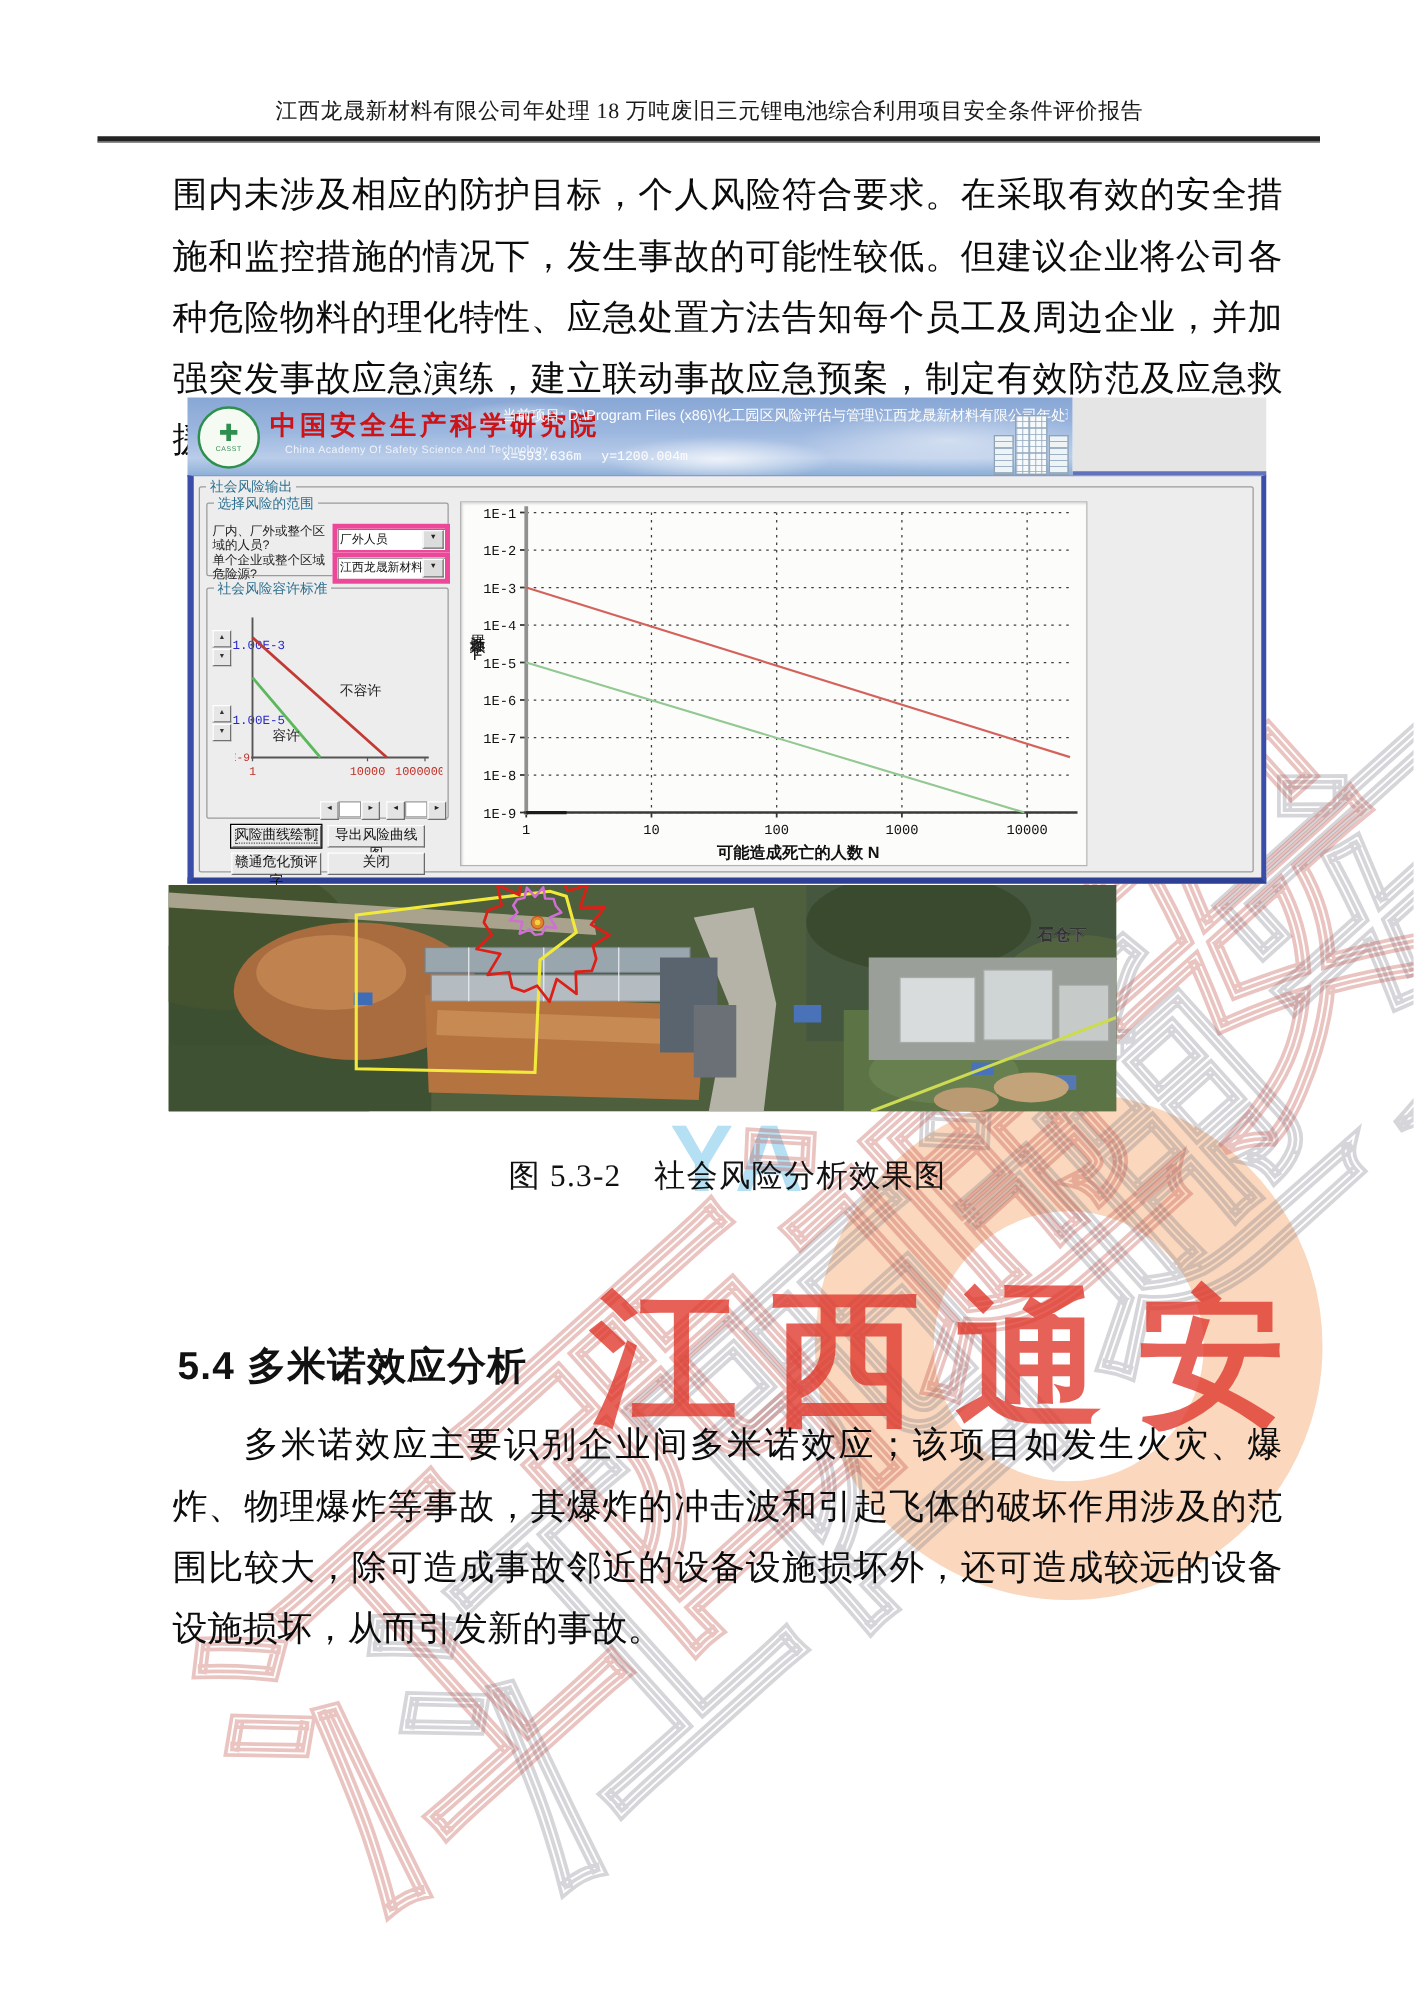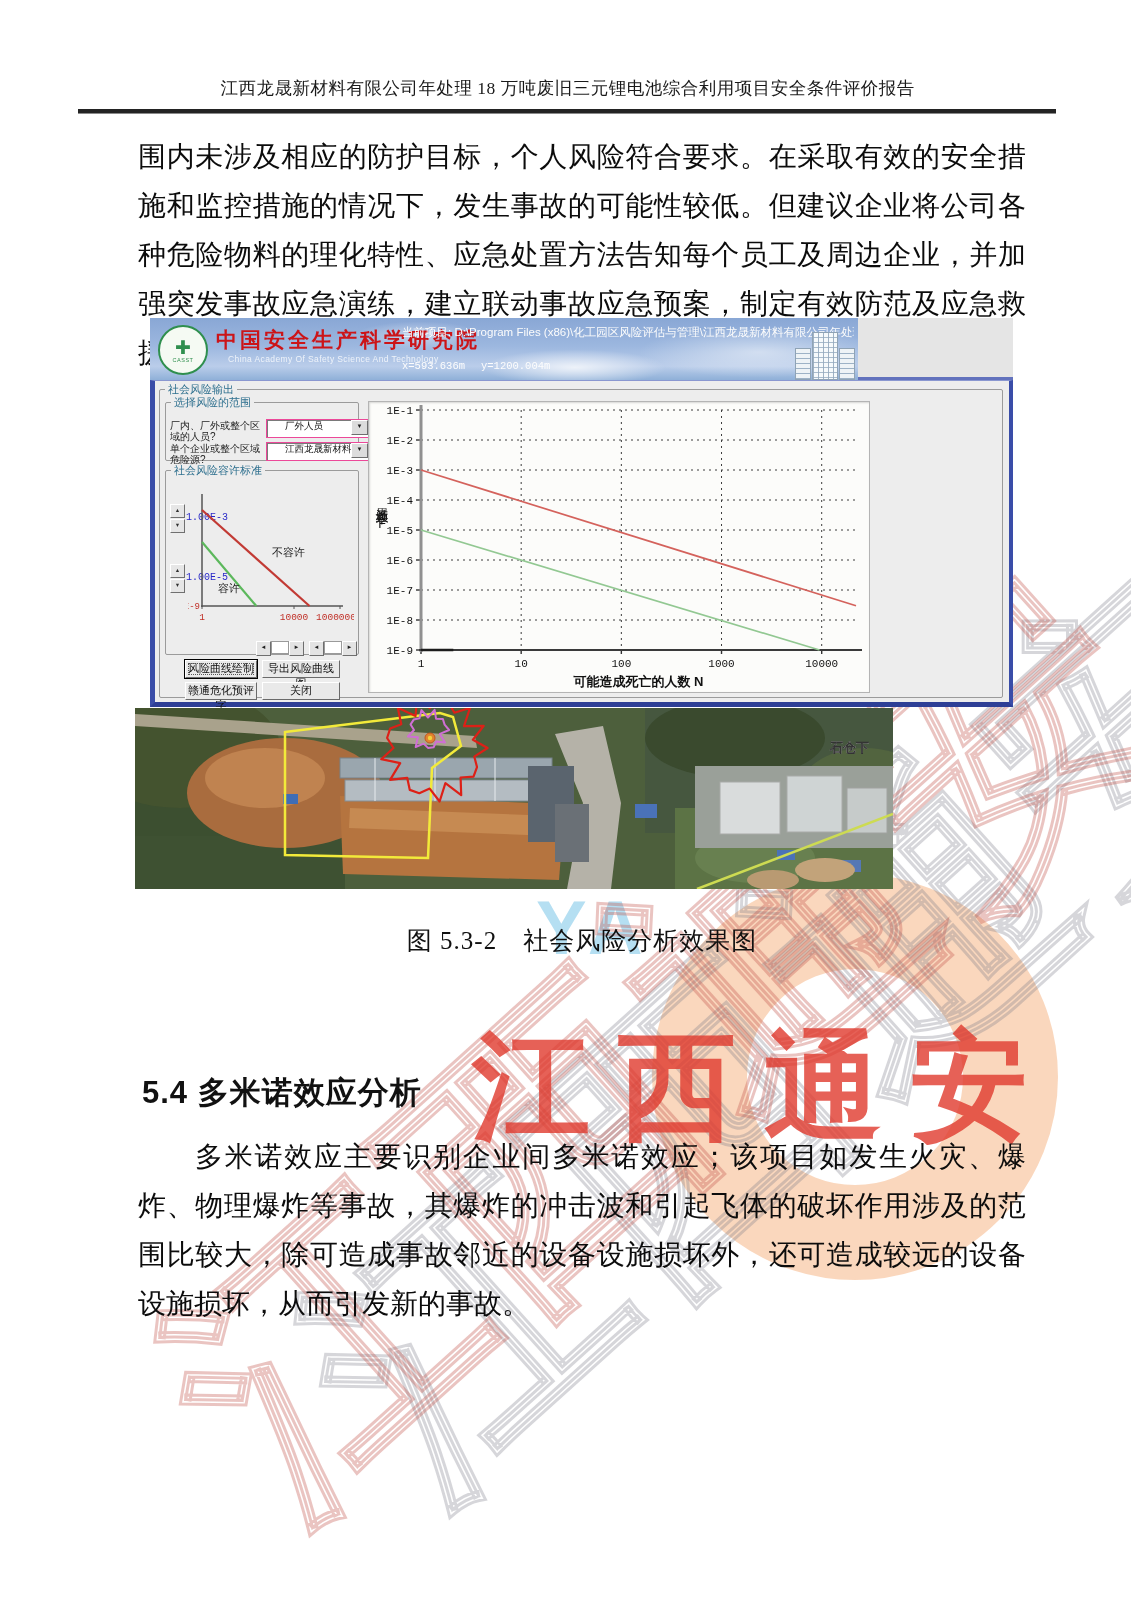--- a/index.html
+++ b/index.html
@@ -62,22 +62,22 @@
                        repeating-linear-gradient(180deg,#f6fafc 0 4px,#a9bccd 4px 5px);}
   .appbody{position:absolute;left:0;top:62px;right:0;bottom:0;background:#ededed;
            border-left:5px solid #3a4da8;border-right:4px solid #3a4da8;border-bottom:5px solid #2e3f96;
            border-top:1px solid #8a97d0;}
   fieldset{margin:0;padding:0;border:1px solid #9b9b9b;border-radius:2px;position:absolute;background:transparent;}
   legend{font-size:11px;color:#2d6f8e;padding:0 3px;margin-left:5px;}
   .fs-outer{left:4px;top:1px;width:842px;height:314px;}
   .fs-scope{left:10px;top:14px;width:192px;height:64px;}
   .fs-crit{left:10px;top:82px;width:192px;height:190px;}
   .ctl-label{position:absolute;font-size:10px;line-height:11px;color:#222;width:98px;}
-  .combo{position:absolute;width:86px;height:17px;background:#fff;display:flex;align-items:flex-start;
-         box-shadow:inset 1px 1px 0 #7a7a7a, inset -1px -1px 0 #fff;border:1px solid #ec4899;padding-left:16px;}
+  .combo{position:absolute;width:86px;height:17px;background:#fff;display:flex;align-items:center;
+         box-shadow:inset 1px 1px 0 #7a7a7a, inset -1px -1px 0 #fff;border:4px solid #ec4899;}
   .combo-val{flex:1;font-size:9.5px;padding:0 2px;white-space:nowrap;overflow:hidden;color:#111;}
   .combo-btn{width:15px;height:13px;margin-right:1px;background:#dcdcdc;border:1px solid;
              border-color:#fff #6e6e6e #6e6e6e #fff;font-size:6px;line-height:11px;text-align:center;color:#222;}
   .spin{position:absolute;width:14px;}
   .spin-btn{width:13px;height:12px;font-size:5.5px;line-height:10px;text-align:center;background:#e6e6e6;
             border:1px solid;border-color:#fff #707070 #707070 #fff;color:#333;margin-bottom:1px;}
   .spin-label{position:absolute;font-size:10px;color:#2727c8;font-family:"Liberation Mono","DejaVu Sans Mono",monospace;}
   .mini-chart{position:absolute;left:22px;top:10px;width:166px;height:150px;}
   .sb{position:absolute;display:flex;height:14px;}
   .sb-btn{width:13px;height:13px;background:#e3e3e3;border:1px solid;border-color:#fff #6e6e6e #6e6e6e #fff;

